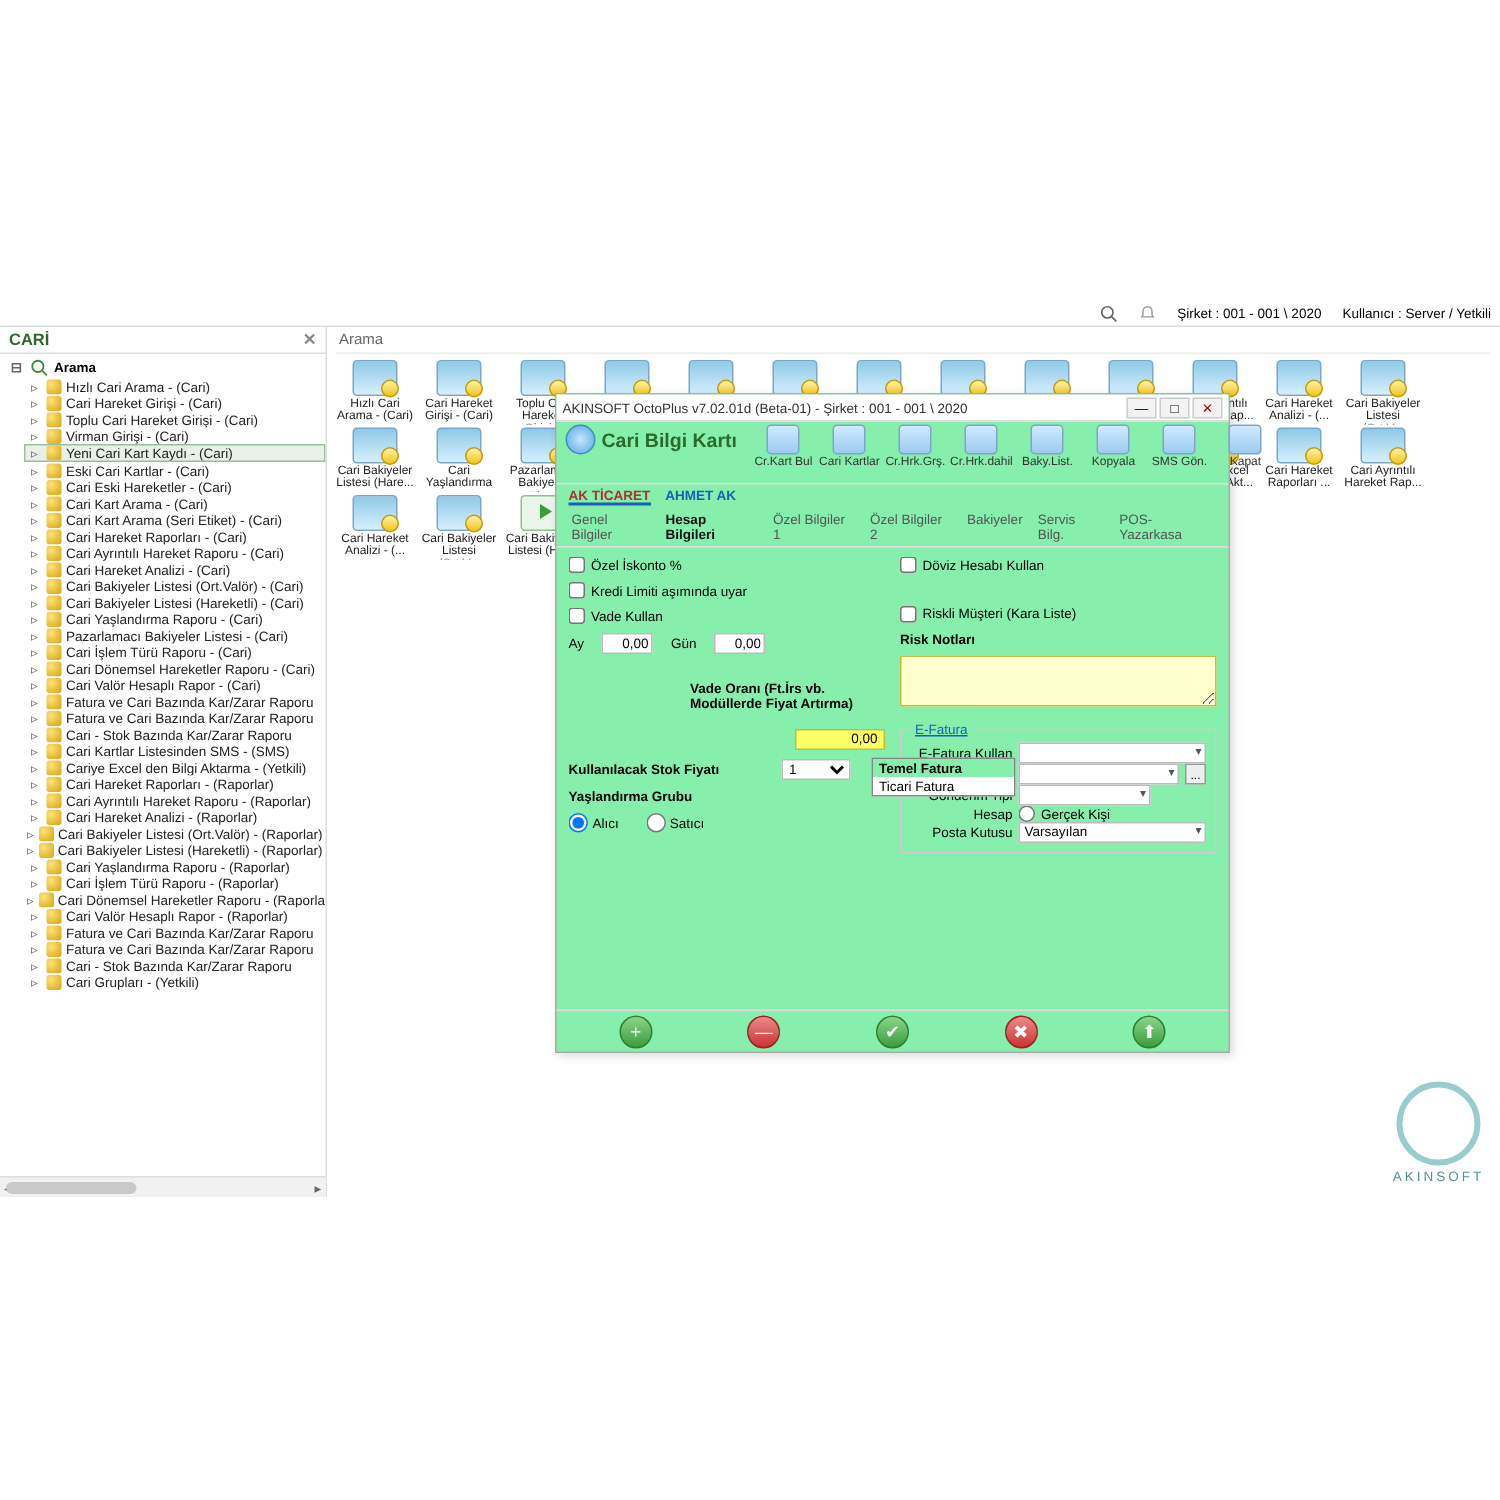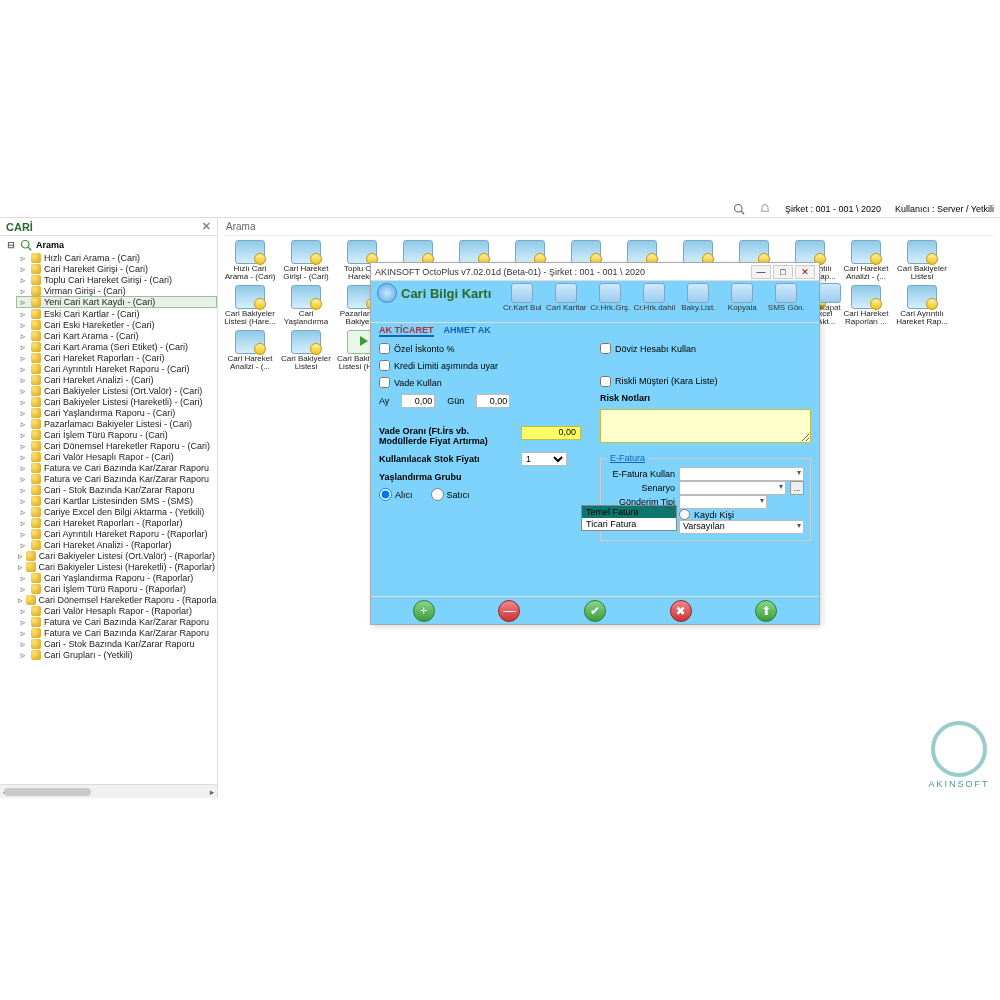--- a/index.html
+++ b/index.html
@@ -28,21 +28,21 @@
   .content-header { font-size:10px; color:#666; padding:3px 2px; border-bottom:1px solid #eee; }
   .grid { display:flex; flex-wrap:wrap; gap:2px 4px; margin-top:4px; }
   .grid-item { width:52px; display:flex; flex-direction:column; align-items:center; text-align:center; line-height:1.05; font-size:8px; color:#222; cursor:default; }
   .grid-item .gico { width:30px; height:24px; margin-bottom:1px; background: linear-gradient(#8ecae6, #d6efff); border:1px solid #7aa7c7; border-radius:3px; position:relative; }
   .grid-item .gico::after { content:""; position:absolute; right:-2px; bottom:-2px; width:10px; height:10px; background: linear-gradient(#fff1a8,#f0c419); border-radius:50%; border:1px solid #c49b00; }
   .grid-item.play .gico { background: #eaf6ea; border-color:#8cc18c; }
   .grid-item.play .gico::after { background:none; border:none; width:0;height:0; border-left:8px solid #3a9d3a; border-top:5px solid transparent; border-bottom:5px solid transparent; right:8px; bottom:7px; border-radius:0; }
   .grid-item span { display:block; max-height: 18px; overflow:hidden; }
 
   
-  .dialog { position:absolute; left:370px; top:262px; width:450px; height:363px; background:#7dd3fc; border:1px solid #aaa; box-shadow: 2px 2px 6px rgba(0,0,0,0.15); }
+  .dialog { position:absolute; left:370px; top:262px; width:450px; height:440px; background:#86efac; border:1px solid #aaa; box-shadow: 2px 2px 6px rgba(0,0,0,0.15); }
   .dlg-titlebar { display:flex; align-items:center; height:18px; background:#fff; border-bottom:1px solid #ddd; padding:0 4px; }
   .dlg-titlebar .t { flex:1; font-size:9px; color:#333; }
   .dlg-winbtns { display:flex; gap:2px; }
   .dlg-winbtns div { width:20px; height:14px; border:1px solid #ccc; background:#f3f3f3; display:flex;align-items:center;justify-content:center; font-size:9px; }
   .dlg-winbtns .close { color:#a00; }
   .dlg-toolbar { display:flex; align-items:flex-start; height:42px; padding:2px 6px; gap:4px; border-bottom:1px solid #ddd; }
   .dlg-title-lbl { font-size:13px; font-weight:bold; color:#2a6a2a; display:flex; align-items:center; gap:4px; flex:none; margin-right:6px; }
   .dlg-title-lbl .pico{ width:20px;height:20px; background: radial-gradient(circle,#c4e6ff,#58a7df); border-radius:50%; border:1px solid #3b8fc7; }
   .dlg-tb-btn { display:flex; flex-direction:column; align-items:center; width:42px; font-size:8px; color:#333; cursor:default; }
   .dlg-tb-btn .tico{ width:22px;height:20px; background:linear-gradient(#cfe9ff,#9ccbef); border:1px solid #7aa7c7; border-radius:3px; }
@@ -67,21 +67,21 @@
   .fieldset { border:1px solid #ccc; padding:4px 6px 6px 6px; }
   .fieldset legend { font-size:9px; color:#1560b8; padding:0 3px;text-decoration:underline; }
   .risk-text { width:100%; height:42px; border:1px solid #c0c040; background:#ffffcc; }
   .form-row { display:flex; align-items:center; gap:4px; font-size:9px; }
   .form-row .lbl { width:68px; text-align:right; }
   .form-row .field { flex:1; height:14px; border:1px solid #bbb; background:#fff; position:relative; }
   .form-row .field.drop::after { content:"▾"; position:absolute; right:2px; top:0; font-size:8px; color:#555; }
   .form-row .sqbtn{ width:14px;height:14px;border:1px solid #999;background:#eee; font-size:8px; display:flex;align-items:center;justify-content:center; }
   .drop-popup { position:absolute; left: 581px; top: 505px; width:96px; background:#fff; border:1px solid #888; z-index:50; font-size:9px; }
   .drop-popup div { padding:1px 4px; }
-  .drop-popup div.sel { background:#0f766e; }
+  .drop-popup div.sel { background:#86efac;font-weight:bold; }
   .dlg-footer { position:absolute; left:0; right:0; bottom:0; height:28px; border-top:1px solid #ddd; display:flex; justify-content:space-around; align-items:center; padding:0 10px; }
   .round-btn { width:22px; height:22px; border-radius:50%; border:1px solid; display:flex;align-items:center;justify-content:center; font-size:12px; color:#fff; }
   .rb-add { background:linear-gradient(#8bd48b,#3a9d3a); border-color:#2f7f2f;}
   .rb-minus{ background:linear-gradient(#e88,#c33); border-color:#922;}
   .rb-ok  { background:linear-gradient(#8bd48b,#3a9d3a); border-color:#2f7f2f;}
   .rb-cancel{ background:linear-gradient(#e88,#c33); border-color:#922;}
   .rb-up  { background:linear-gradient(#8bd48b,#3a9d3a); border-color:#2f7f2f;}
   .logo-wm { position:absolute; right:6px; bottom:210px; width:70px; height:70px; opacity:0.9; display:flex; flex-direction:column; align-items:center; justify-content:center; }
   .logo-wm .circ{ width:56px;height:56px;border:4px solid #8fc7c7;border-radius:50%; position:relative; }
   .logo-wm .txt{ font-size:9px; color:#3a8a8a; letter-spacing:2px; margin-top:2px; }
@@ -512,20 +512,29 @@
         <div class="dlg-tb-btn">
           <div class="tico"></div>
           <span>Kapat</span>
         </div>
       </div>
   </div>
   <div class="dlg-subtabs">
     <div class="stab active red">AK TİCARET</div>
     <div class="stab">AHMET AK</div>
   </div>
+  <div class="dlg-tabs2" id="dlg-tabs2">
+      <div class="t2">Genel Bilgiler</div>
+      <div class="t2 active">Hesap Bilgileri</div>
+      <div class="t2">Özel Bilgiler 1</div>
+      <div class="t2">Özel Bilgiler 2</div>
+      <div class="t2">Bakiyeler</div>
+      <div class="t2">Servis Bilg.</div>
+      <div class="t2">POS-Yazarkasa</div>
+    </div>
   <div class="dlg-body">
     <div class="col">
       <label class="chk">
           <input type="checkbox" style="">
           <span>Özel İskonto %</span>
         </label>
       <label class="chk">
           <input type="checkbox" style="">
           <span>Kredi Limiti aşımında uyar</span>
         </label>
@@ -533,21 +542,21 @@
           <input type="checkbox" style="">
           <span>Vade Kullan</span>
         </label>
       <div class="row-inline">
         <span>Ay</span>
         <input type="text" value="0,00" style="">
         <span>Gün</span>
         <input type="text" value="0,00" style="">
       </div>
       <div style="height:6px;"></div>
-      <div class="row-inline" style="align-items:flex-start;">
+      <div class="row-inline" style="align-items:flex-end;flex-direction:column;">
         <div class="small-label" style="width:130px;">Vade Oranı (Ft.İrs vb. Modüllerde Fiyat Artırma)</div>
         <div class="yellow-box">0,00</div>
       </div>
       <div class="row-inline">
         <div class="small-label" style="width:130px;">Kullanılacak Stok Fiyatı</div>
         <select class="select"><option>1</option></select>
       </div>
       <div class="small-label">Yaşlandırma Grubu</div>
       <div class="radio-row">
         <label>
@@ -585,21 +594,21 @@
           </div>
         <div class="form-row">
             <div class="lbl">Gönderim Tipi</div>
             <div class="field drop" style="flex:0.7;"></div>
           </div>
         <div class="form-row">
             <div class="lbl">Hesap</div>
             <div style="display:flex;gap:10px;">
               <label class="chk">
                 <input type="radio" style="">
-                <span>Kaydı Kişi</span>
+                <span>Gerçek Kişi</span>
               </label>
             </div>
           </div>
         <div class="form-row">
             <div class="lbl">Posta Kutusu</div>
             <div class="field drop"><span style="padding-left:3px;">Varsayılan</span></div>
           </div>
       </fieldset>
     </div>
   </div>

